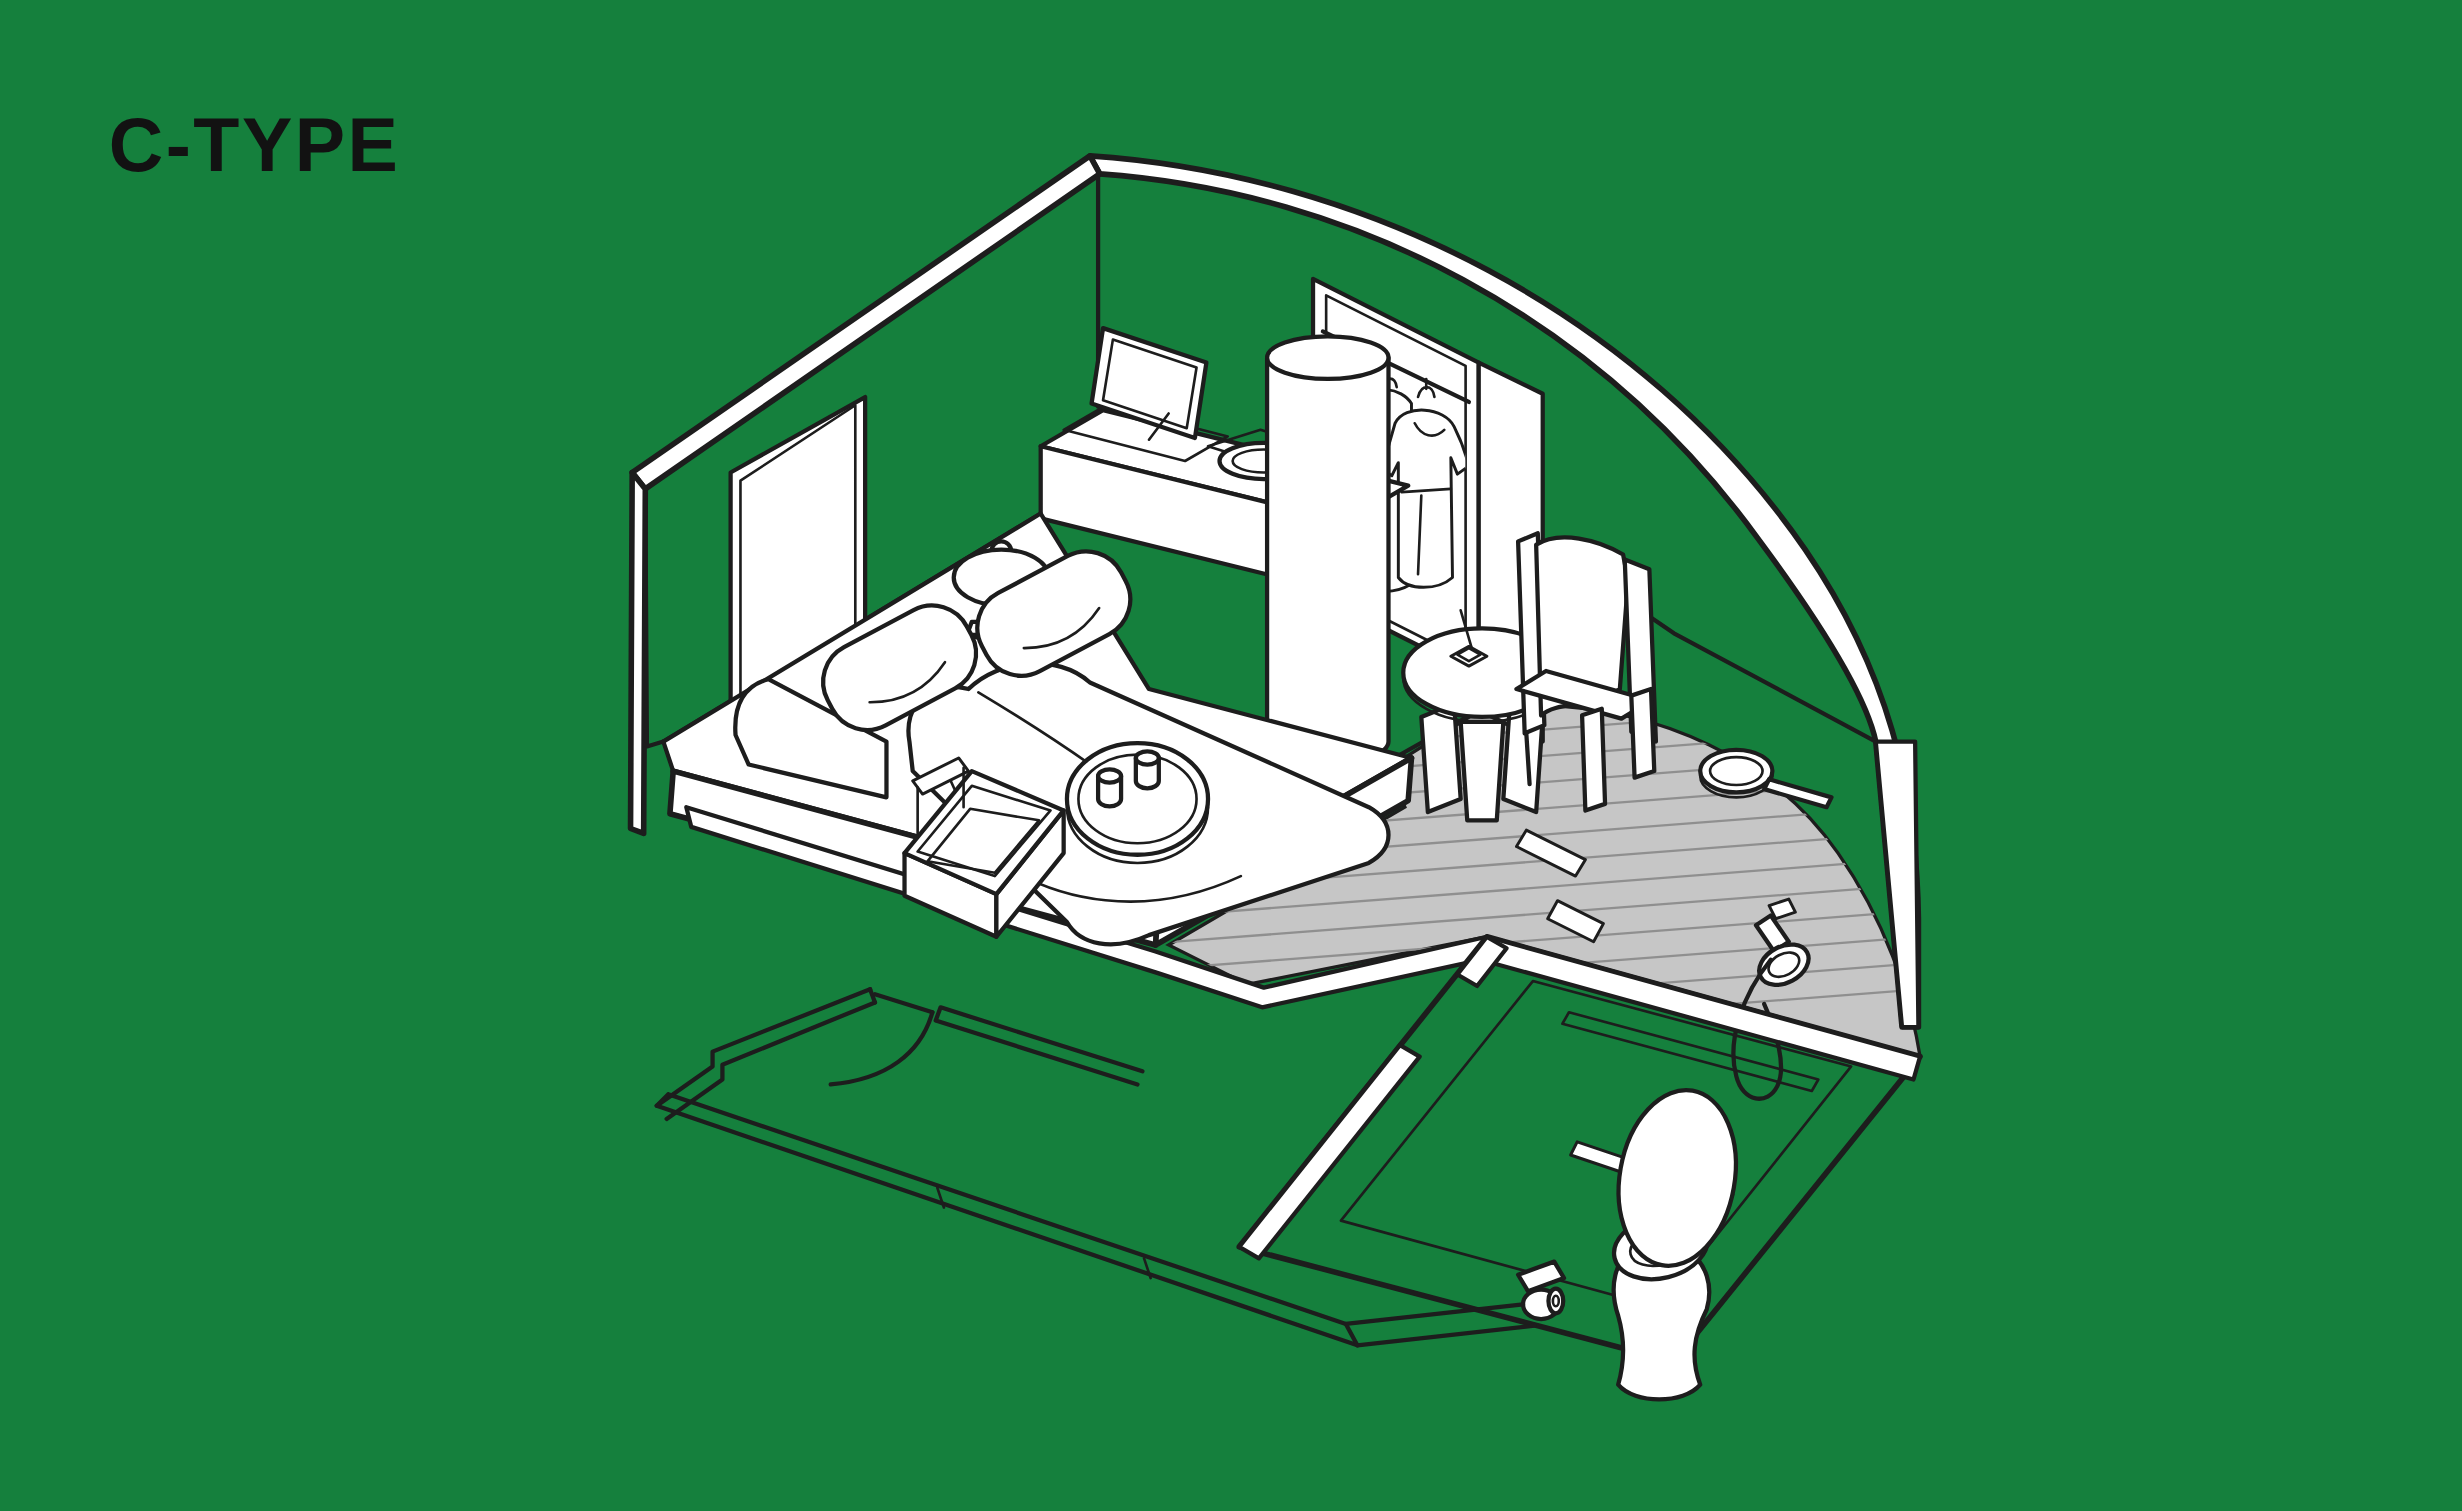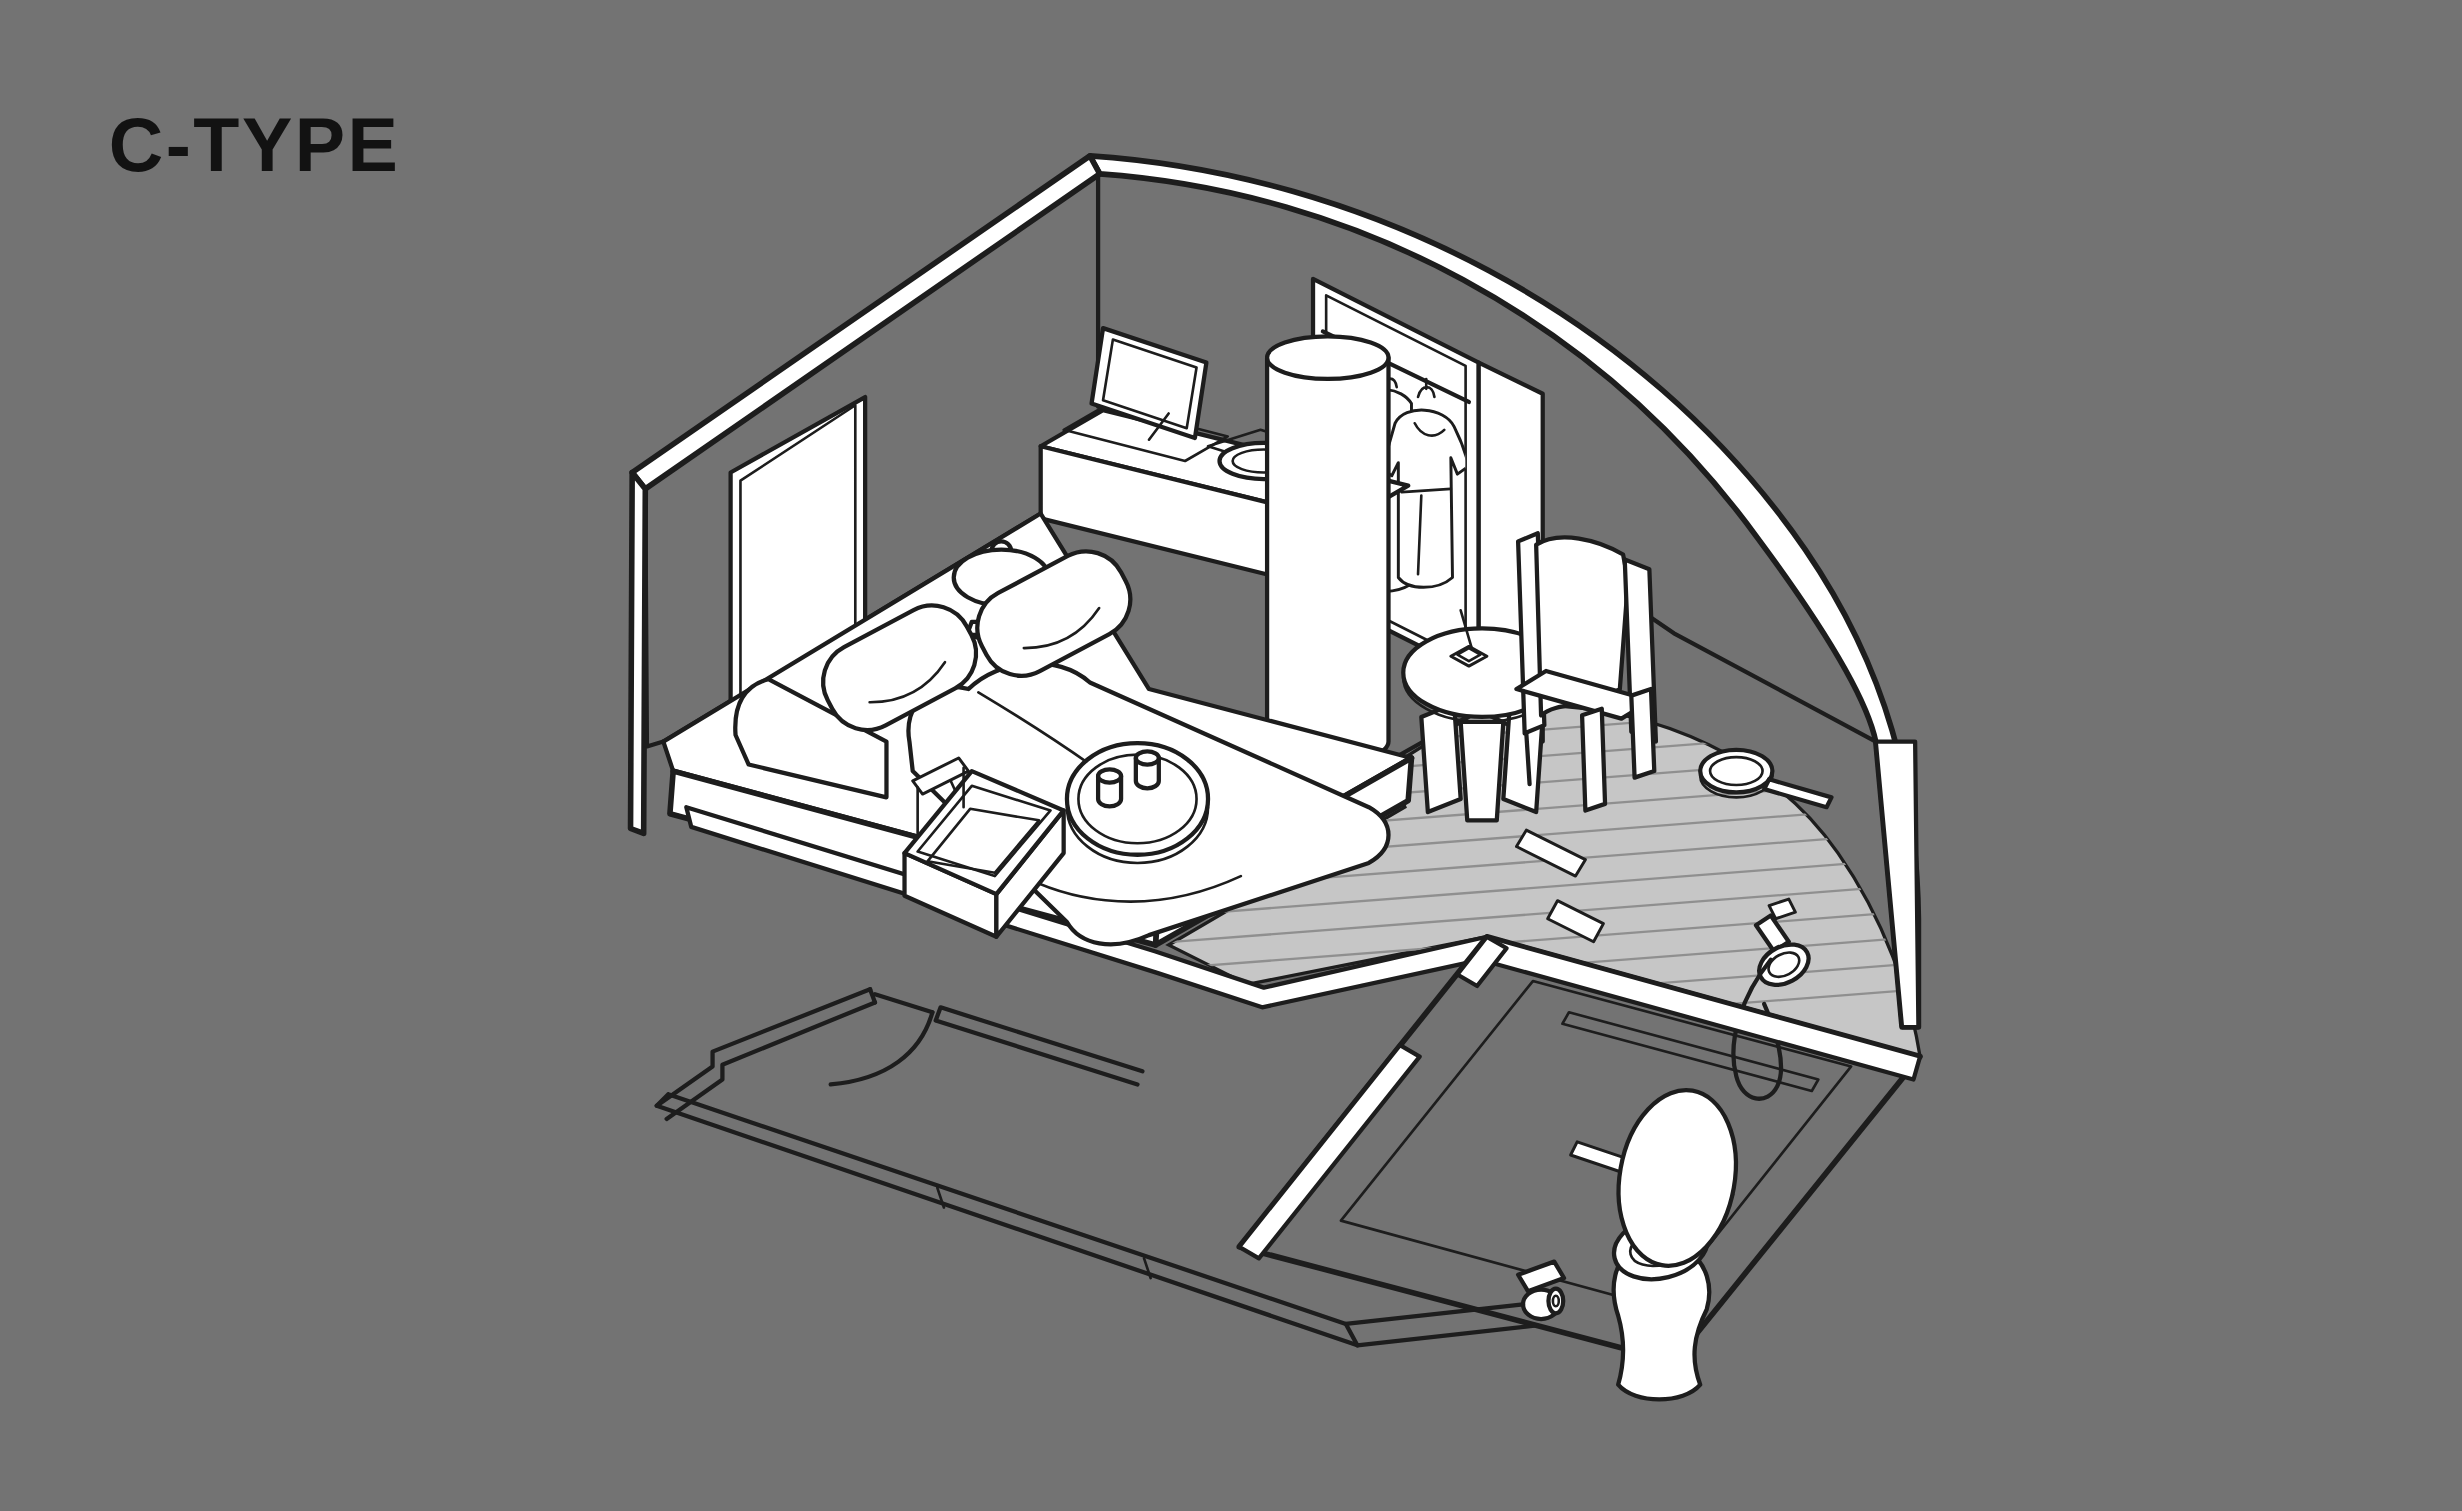--- a/index.html
+++ b/index.html
@@ -1,16 +1,16 @@
 <!DOCTYPE html>
 <html style="font-size:13px"><head>
 <meta charset="utf-8">
 <style>
   html,body{margin:0;padding:0;background:#ffffff;height:100%;}
-  .stage{width:100vw;height:100vh;display:flex;align-items:center;justify-content:center;background:#737373;}
+  .stage{width:100vw;height:100vh;display:flex;align-items:center;justify-content:center;background:#15803d;}
   svg{width:100%;height:100%;display:block;}
   .ln{fill:none;stroke:#1d1d1d;stroke-width:2.6;stroke-linecap:round;stroke-linejoin:round;}
   .lnh{fill:none;stroke:#1d1d1d;stroke-width:3.4;stroke-linecap:round;stroke-linejoin:round;}
   .lnf{fill:none;stroke:#1d1d1d;stroke-width:1.6;stroke-linecap:round;stroke-linejoin:round;}
   .wh{fill:#ffffff;stroke:#1d1d1d;stroke-width:2.6;stroke-linecap:round;stroke-linejoin:round;}
   .whh{fill:#ffffff;stroke:#1d1d1d;stroke-width:3.4;stroke-linecap:round;stroke-linejoin:round;}
   .whf{fill:#ffffff;stroke:#1d1d1d;stroke-width:1.8;stroke-linecap:round;stroke-linejoin:round;}
   .title{font-family:"Liberation Sans","DejaVu Sans",sans-serif;font-weight:800;font-size:46px;letter-spacing:1.5px;fill:#121212;}
 </style>
 </head>

